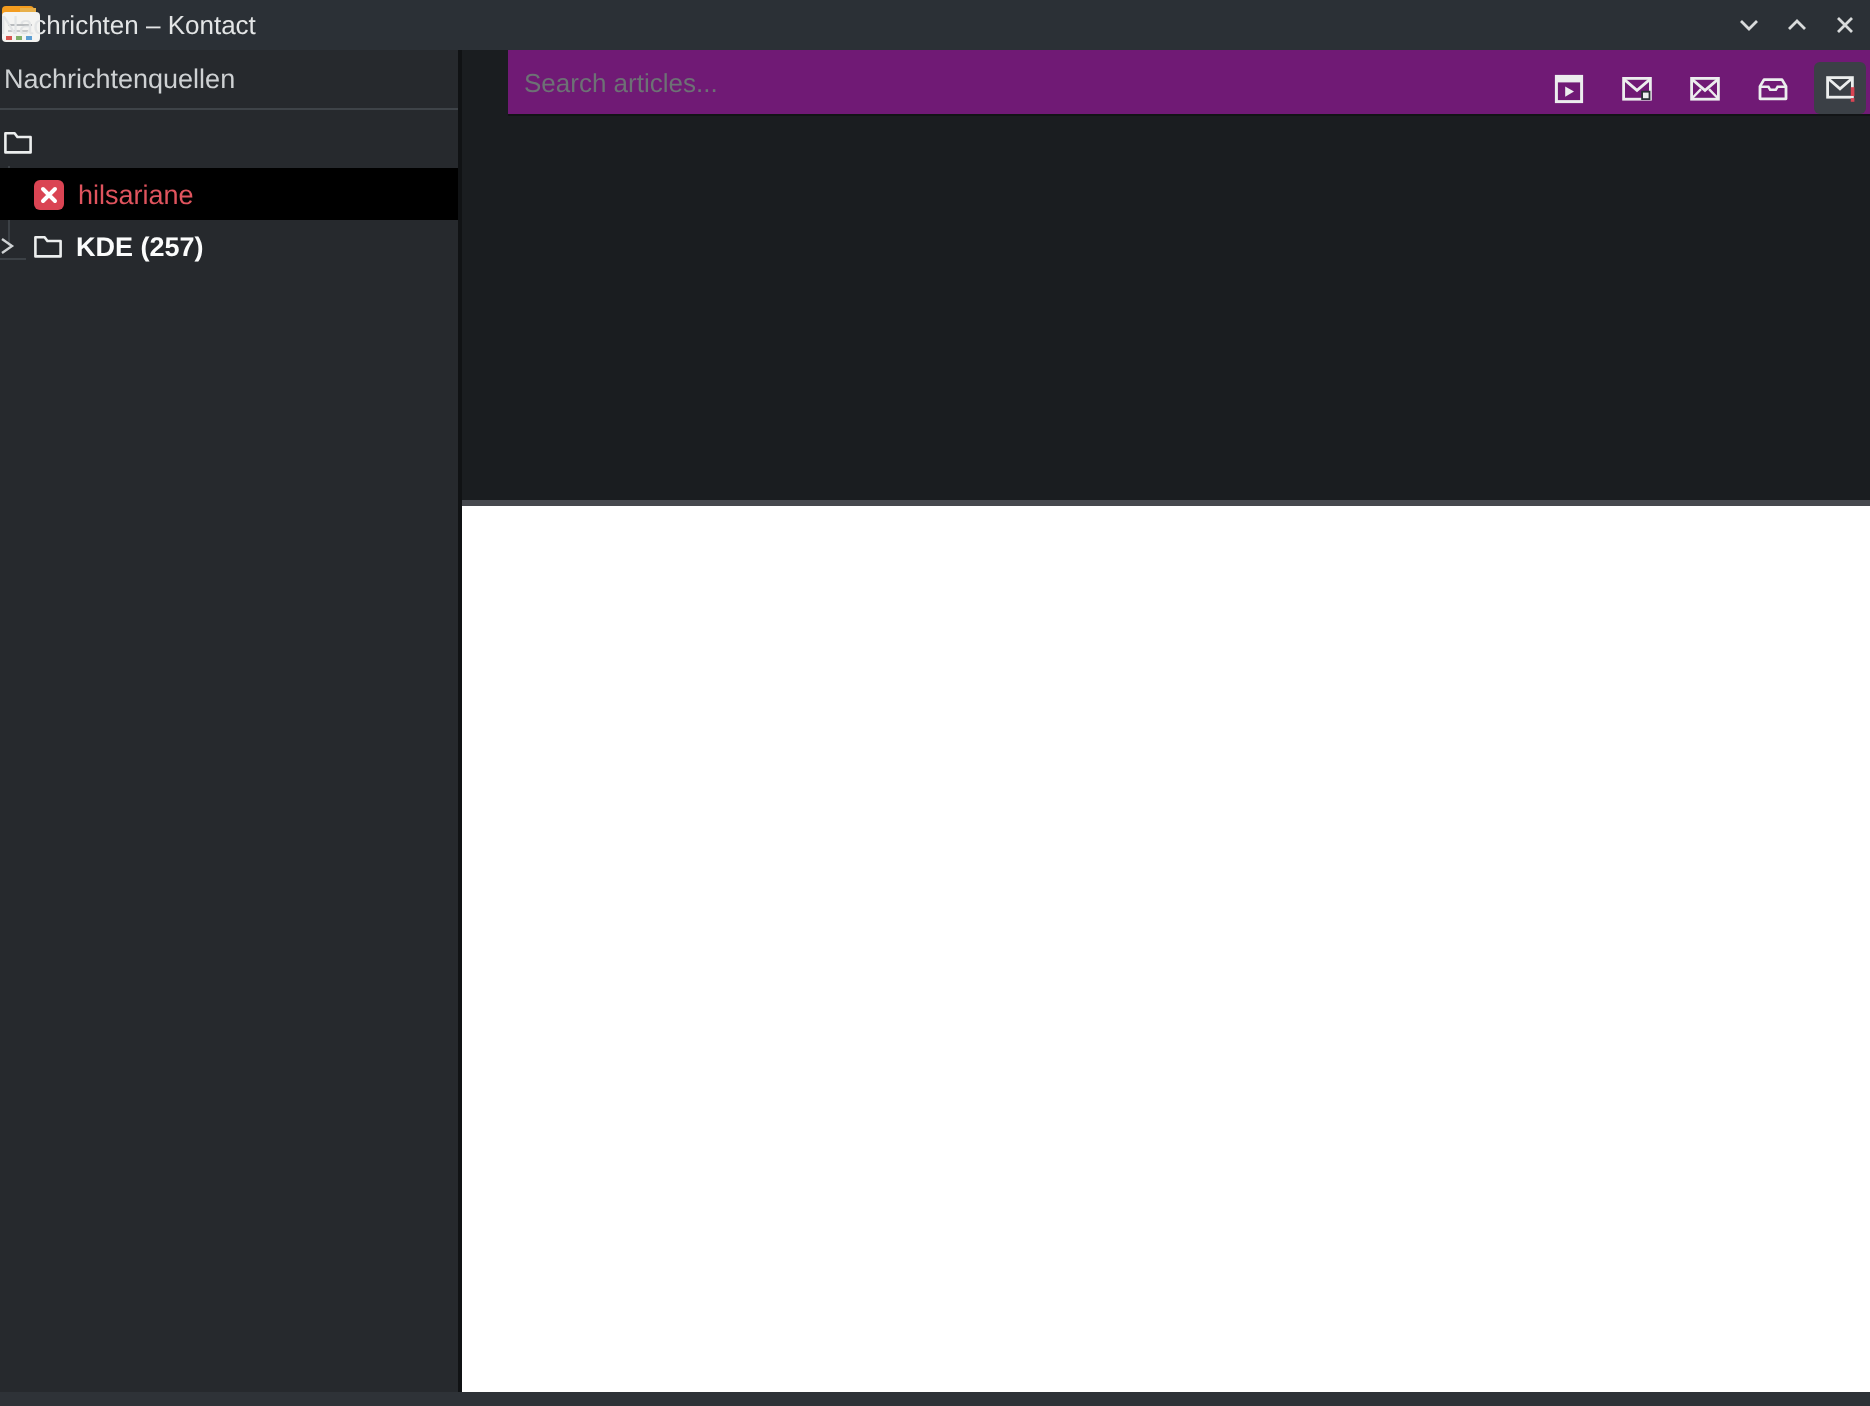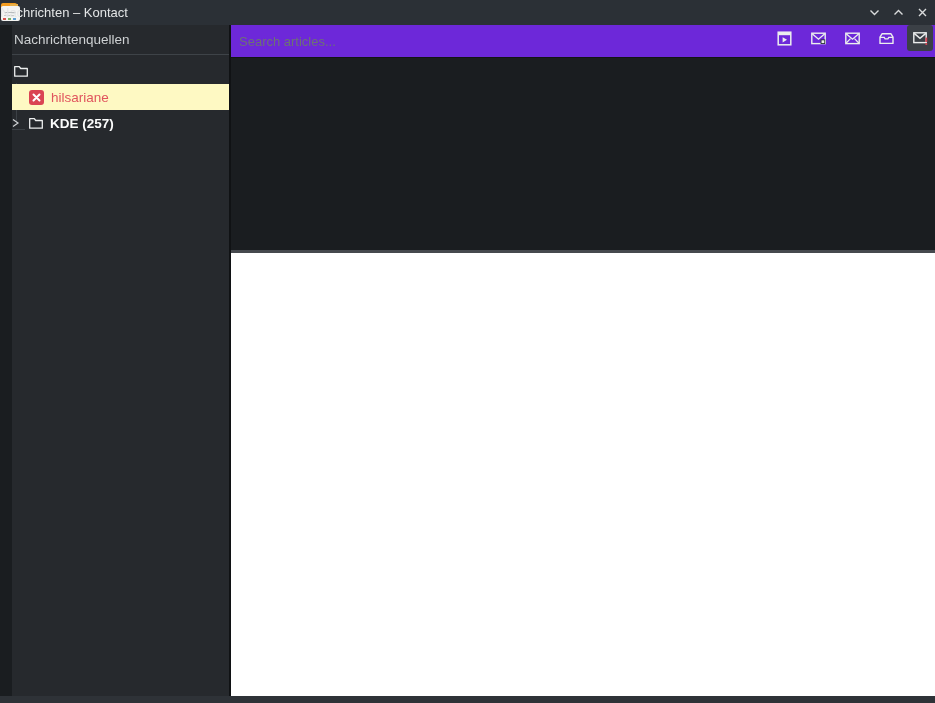--- a/index.html
+++ b/index.html
@@ -17,43 +17,43 @@
   .app-icon .l1{position:absolute;left:3px;top:9px;width:12px;height:1px;background:#b9bcbe;}
   .app-icon .l2{position:absolute;left:3px;top:12px;width:10px;height:1px;background:#c7cacb;}
   .app-icon .d1{position:absolute;left:2px;top:15px;width:3px;height:2px;background:#d8554f;}
   .app-icon .d2{position:absolute;left:7px;top:15px;width:3px;height:2px;background:#7fb069;}
   .app-icon .d3{position:absolute;left:12px;top:15px;width:3px;height:2px;background:#5d9fd4;}
   .win-title{position:absolute;left:0;top:0;width:100%;height:25px;line-height:25px;
     color:#e3e5e6;font-size:13px;}
   .win-controls{position:absolute;right:5px;top:0;height:25px;display:flex;align-items:center;gap:9px;}
   .win-btn{width:15px;height:15px;display:flex;align-items:center;justify-content:center;cursor:default;}
   
-  .sidebar{position:absolute;top:25px;left:12px;width:229px;height:671px;background:#26292d;}
+  .sidebar{position:absolute;top:25px;left:0;width:229px;height:671px;background:#26292d;}
   .side-header{height:29px;line-height:29px;padding-left:2px;color:#ced1d3;font-size:13.5px;
     border-bottom:1px solid #3e4348;white-space:nowrap;overflow:hidden;}
   .tree{position:relative;padding-top:3px;}
   .trow{height:26px;display:flex;align-items:center;position:relative;white-space:nowrap;}
-  .trow.selected{background:#fef9c3;}
+  .trow.selected{background:#000000;}
   .t-label{font-size:13.5px;}
   .t-bold{color:#fbfcfc;font-weight:bold;}
   .t-error{color:#e0545e;}
   .tree-icon{width:16px;height:16px;flex:0 0 auto;display:flex;align-items:center;justify-content:center;}
   .err-badge{width:15px;height:15px;border-radius:3px;background:#da4453;display:flex;align-items:center;justify-content:center;flex:0 0 auto;}
   .branch-v{position:absolute;left:4px;top:28px;width:1px;height:40px;background:#3c4146;}
   .branch-h{position:absolute;left:0px;top:45px;width:13px;height:1px;background:#3c4146;}
   .expander{width:10px;height:16px;margin-left:-1px;display:flex;align-items:center;flex:0 0 auto;}
   .gap6{width:6px;flex:0 0 auto;}
   .gap7{width:7px;flex:0 0 auto;}
   .ind17{width:17px;flex:0 0 auto;}
   .ind1{width:1px;flex:0 0 auto;}
   
   .vsplit{position:absolute;top:25px;left:229px;width:2px;height:671px;background:#101214;}
   .main{position:absolute;top:25px;left:231px;width:704px;height:671px;display:flex;flex-direction:column;background:#1a1d20;}
-  .searchrow{height:32px;flex:0 0 auto;background:#6d28d9;border-bottom:1px solid #121416;
-    display:flex;align-items:flex-start;}
+  .searchrow{height:32px;flex:0 0 auto;background:#701a75;border-bottom:1px solid #121416;
+    display:flex;align-items:flex-end;margin-left:23px;}
   .search-input{flex:1;height:100%;background:transparent;border:none;outline:none;
     color:#c8cacc;font-size:13px;padding:0 0 0 8px;font-family:"Liberation Sans",sans-serif;}
   .search-input::placeholder{color:#6d7175;}
   .toolbar{display:flex;align-items:center;gap:8px;padding-right:2px;flex:0 0 auto;}
   .tbtn{width:26px;height:26px;border-radius:3px;display:flex;align-items:center;justify-content:center;
     background:transparent;border:none;padding:0;}
   .tbtn.active{background:#3b4046;}
   .articlelist{height:192px;flex:0 0 auto;background:#1a1d20;}
   .hsplit{height:3px;flex:0 0 auto;background:#46494e;}
   .viewer{flex:1;background:#ffffff;}

